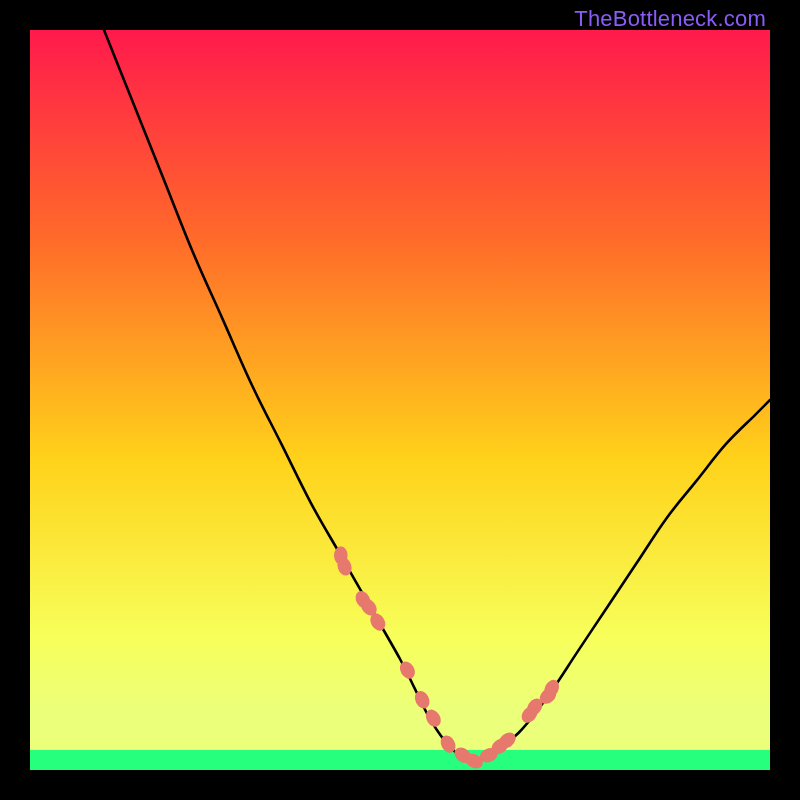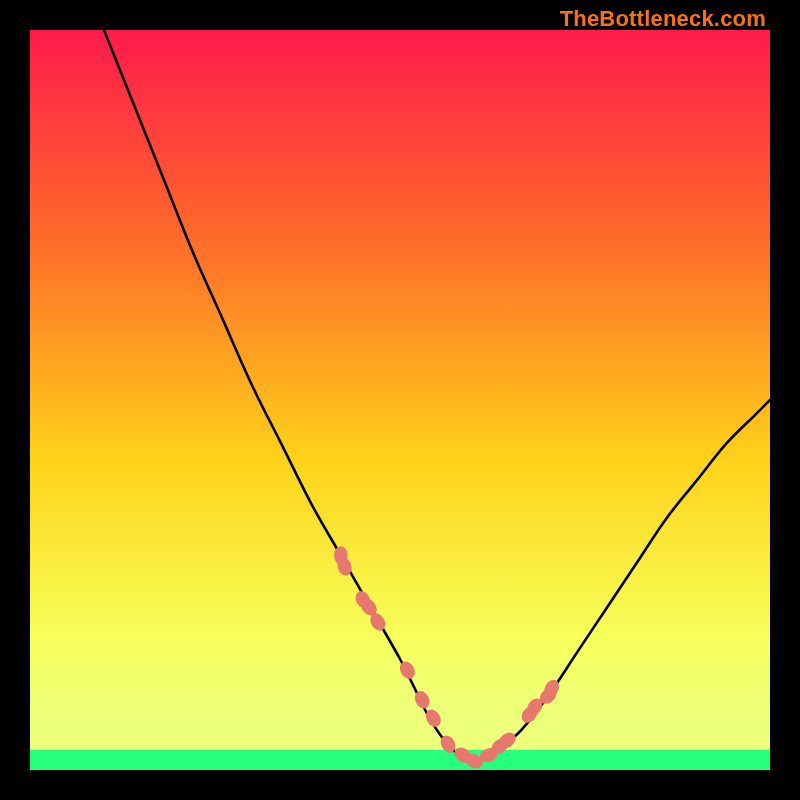--- a/index.html
+++ b/index.html
@@ -23,23 +23,23 @@
     position: absolute;
     left: 0;
     top: 0;
     width: 740px;
     height: 740px;
   }
   .watermark {
     position: absolute;
     top: 6px;
     right: 34px;
-    color: #f97316;
+    color: #8b5cf6;
     font-size: 22px;
-    font-weight: 700;
+    font-weight: 400;
     letter-spacing: 0.2px;
     user-select: none;
   }
 </style>
 </head>
 <body>
 
 <div class="frame">
   <svg class="plot-area" viewBox="0 0 740 740" preserveAspectRatio="none">
     <defs>

